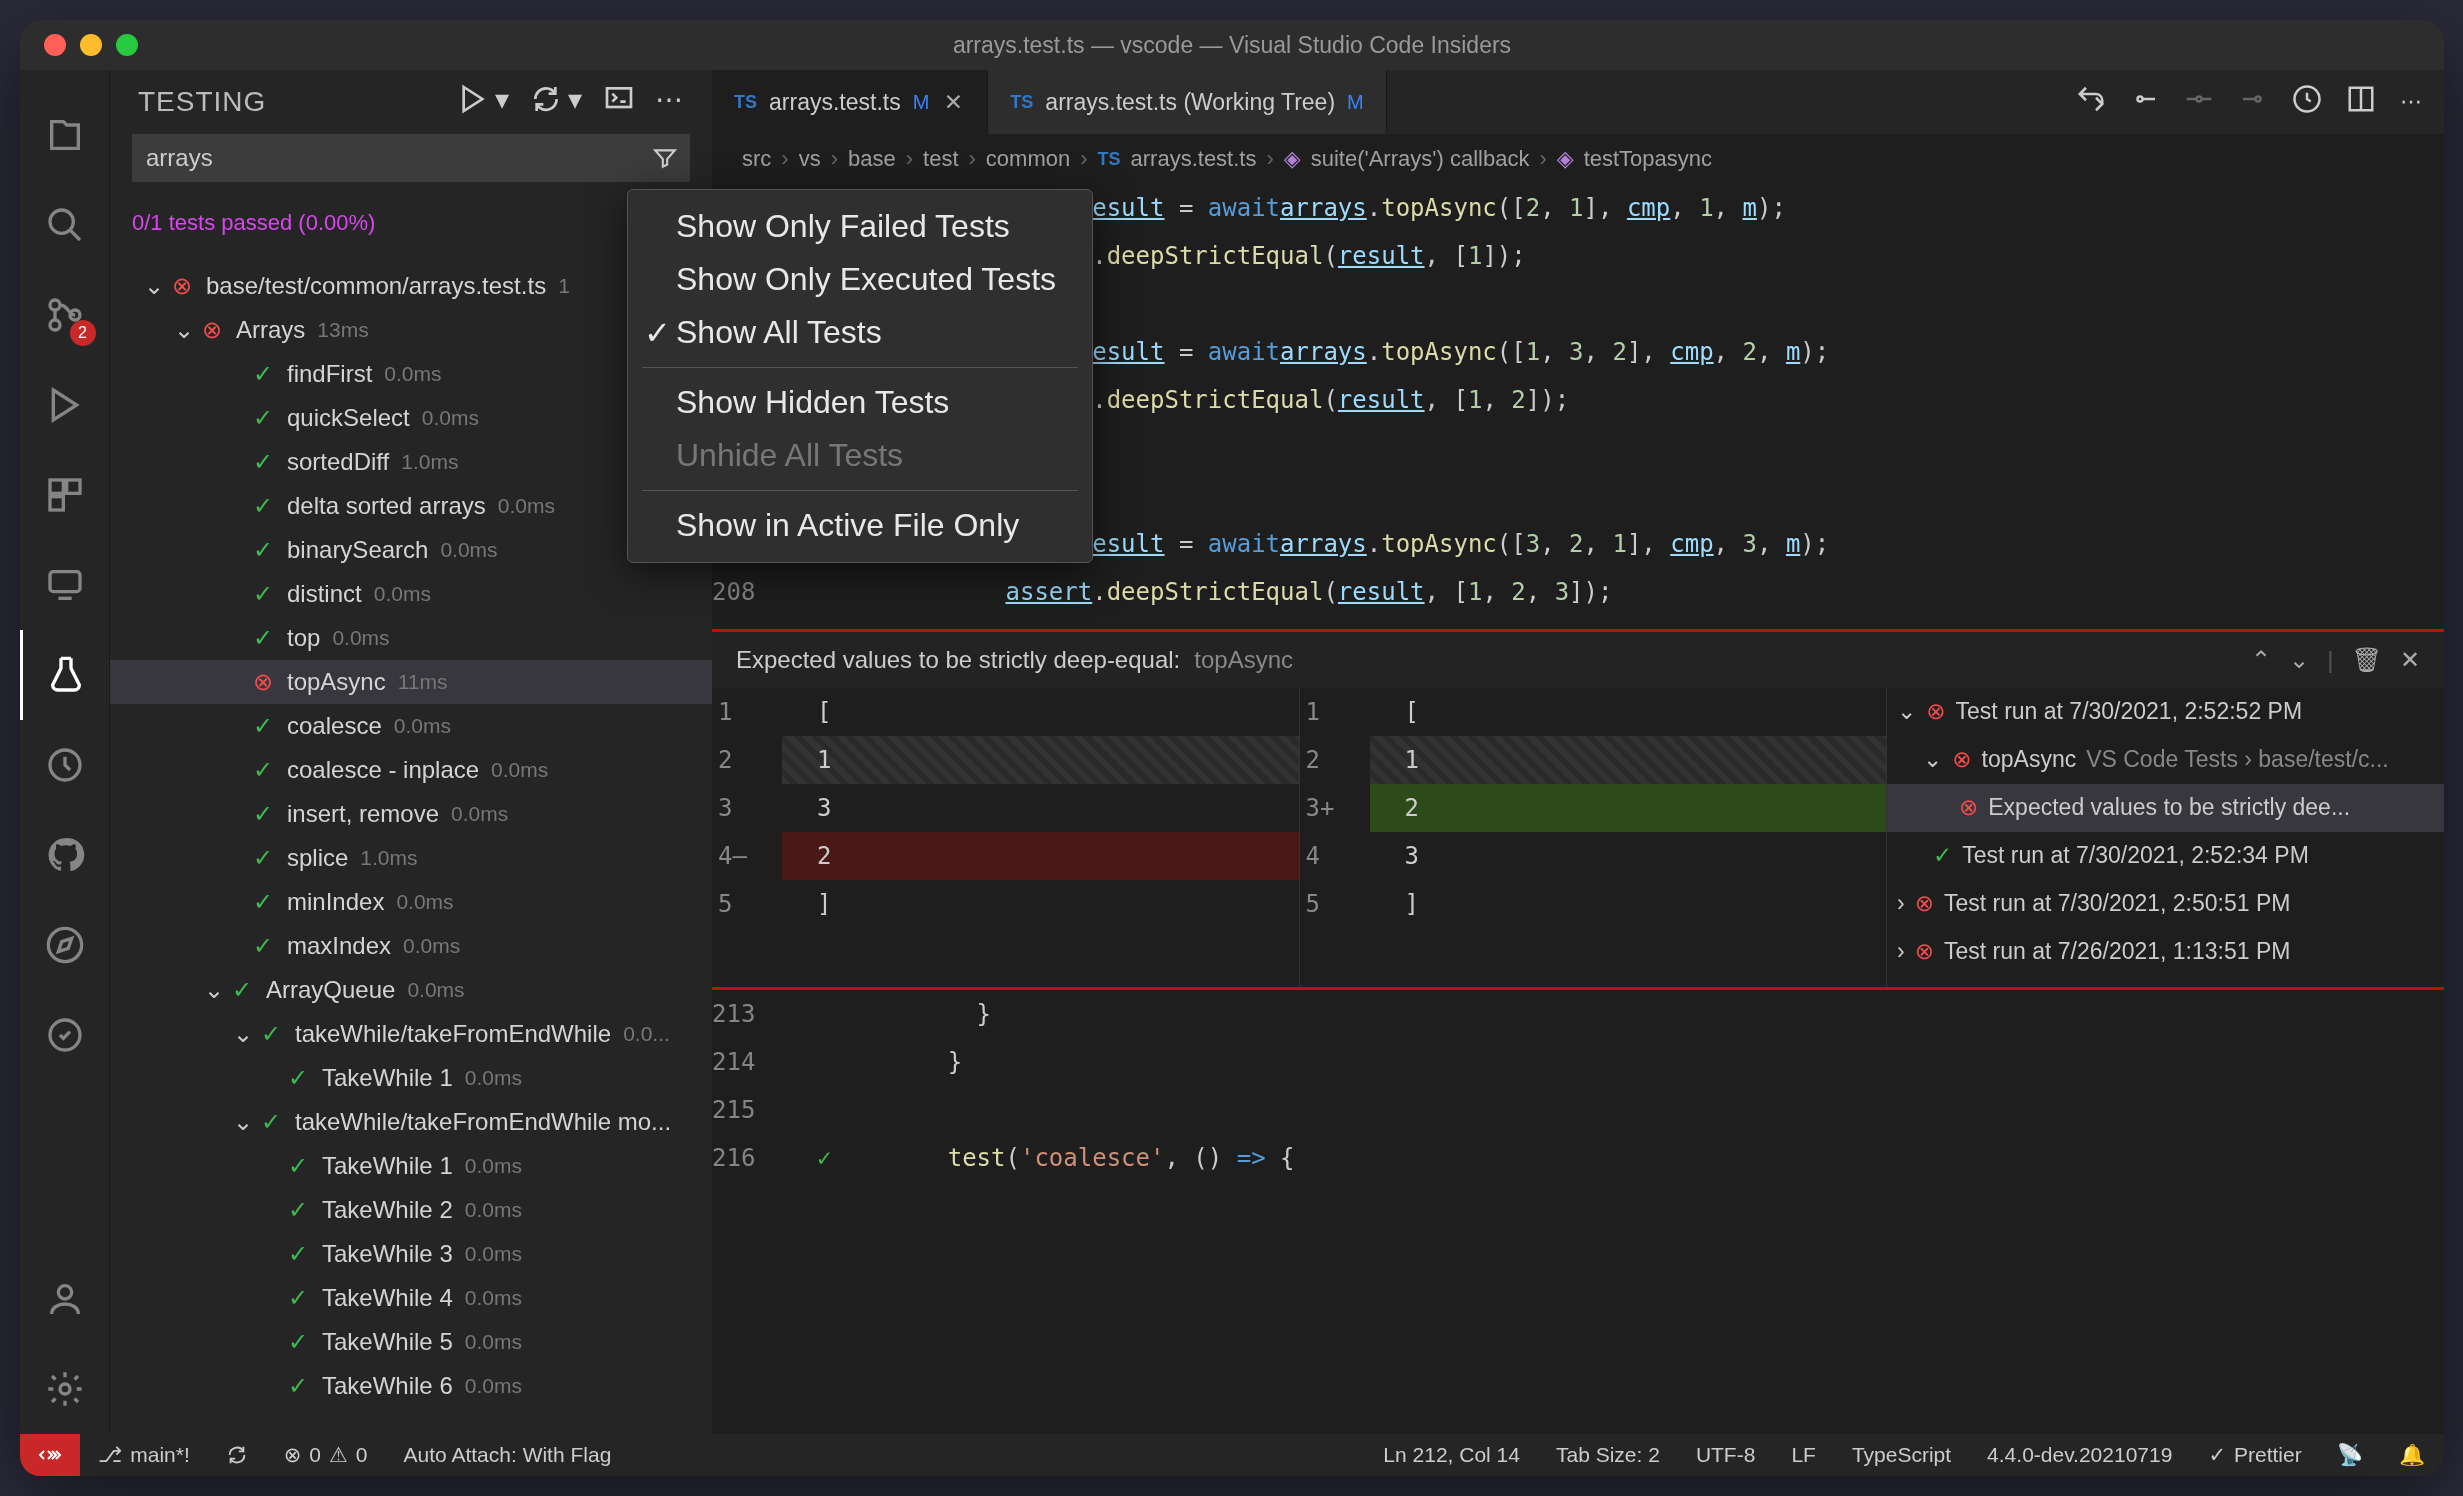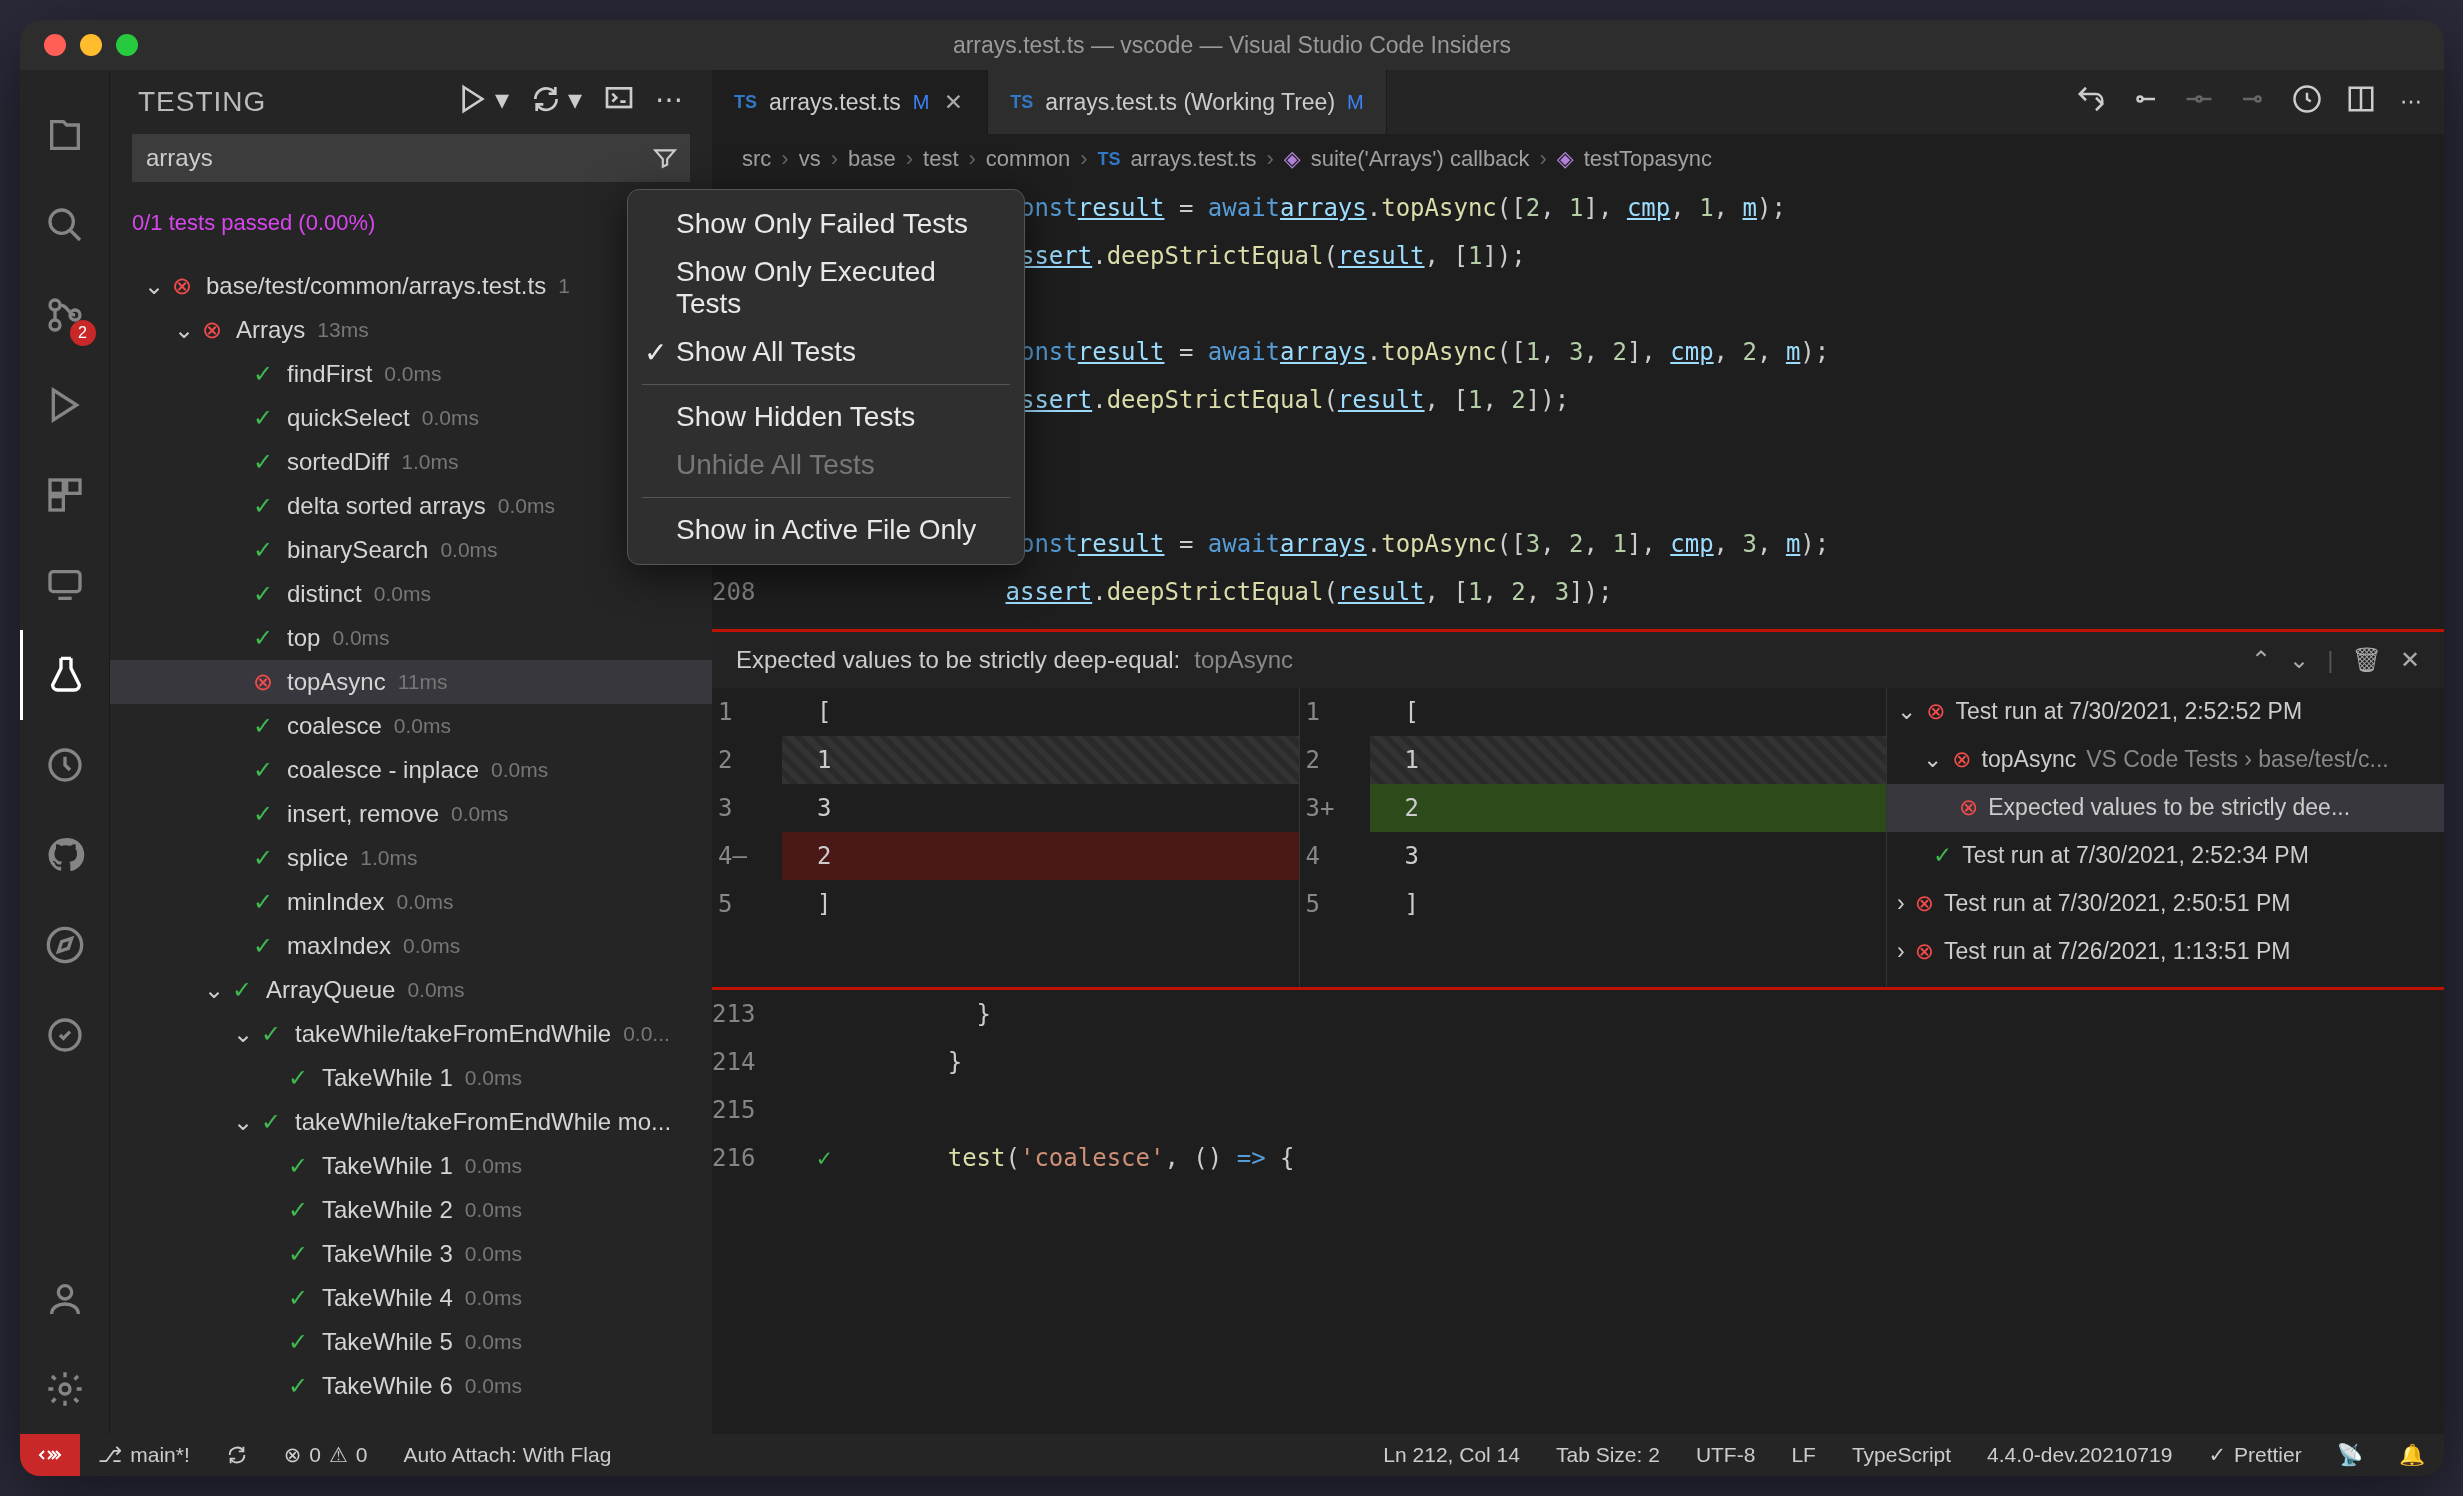--- a/index.html
+++ b/index.html
@@ -82,21 +82,21 @@
 .runrow.sel { background:#37373d; }
 .runrow .sub { color:#888; }
 
 
 .status { height:42px; background:#252526; display:flex; align-items:center; font-size:21px; color:#ccc; }
 .remote { background:#c82828; height:100%; width:60px; display:flex; align-items:center; justify-content:center; }
 .status .seg { padding: 0 18px; display:flex; gap:8px; align-items:center; }
 .status .right { margin-left:auto; display:flex; }
 
 
-.ctxmenu { position:absolute; top:189px; left:627px; width: 398px; background:#2f2f30; border: 1px solid #555; border-radius:12px; box-shadow: 0 10px 40px rgba(0,0,0,.6); padding: 10px 0; z-index: 20; font-size: 28px; }
+.ctxmenu { position:absolute; top:189px; left:627px; width: 466px; background:#2f2f30; border: 1px solid #555; border-radius:6px; box-shadow: 0 10px 40px rgba(0,0,0,.6); padding: 10px 0; z-index: 20; font-size: 32px; }
 .ctxmenu .mi { padding: 8px 28px 8px 48px; color:#e8e8e8; position:relative; }
 .ctxmenu .mi.disabled { color:#777; }
 .ctxmenu .msep { height:1px; background:#555; margin: 8px 14px; }
 .ctxmenu .check::before { content:"✓"; position:absolute; left: 16px; }
 
 svg { fill: none; stroke: currentColor; stroke-width: 2; }
 </style>
 </head>
 <body>
 

